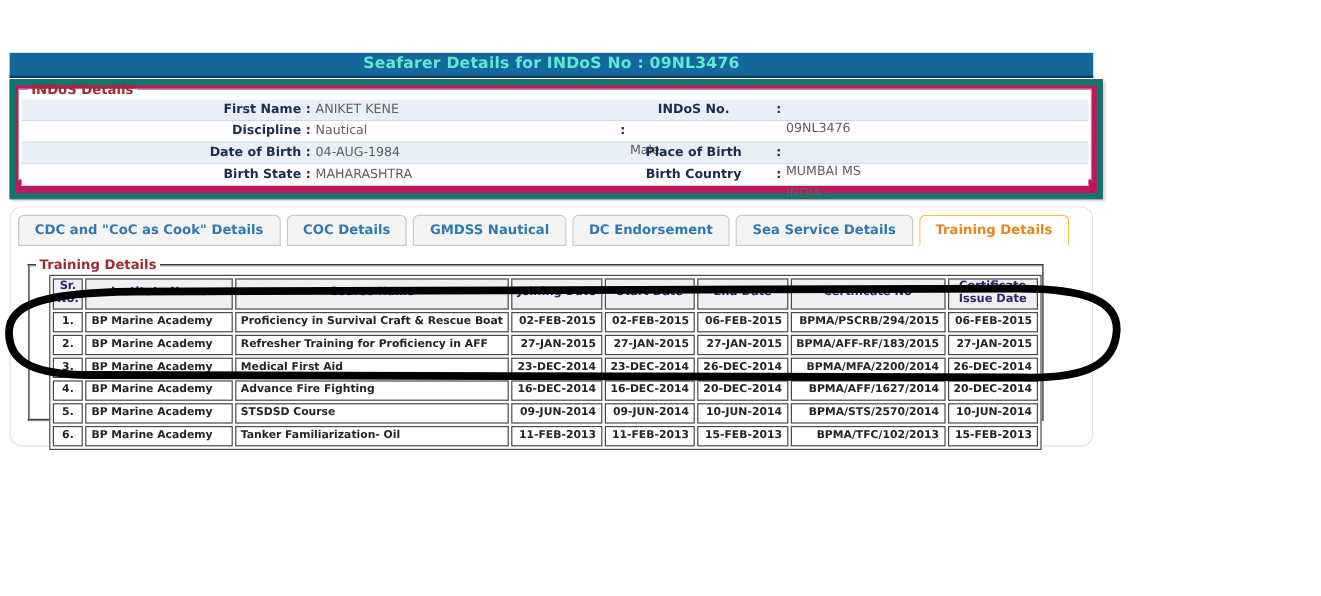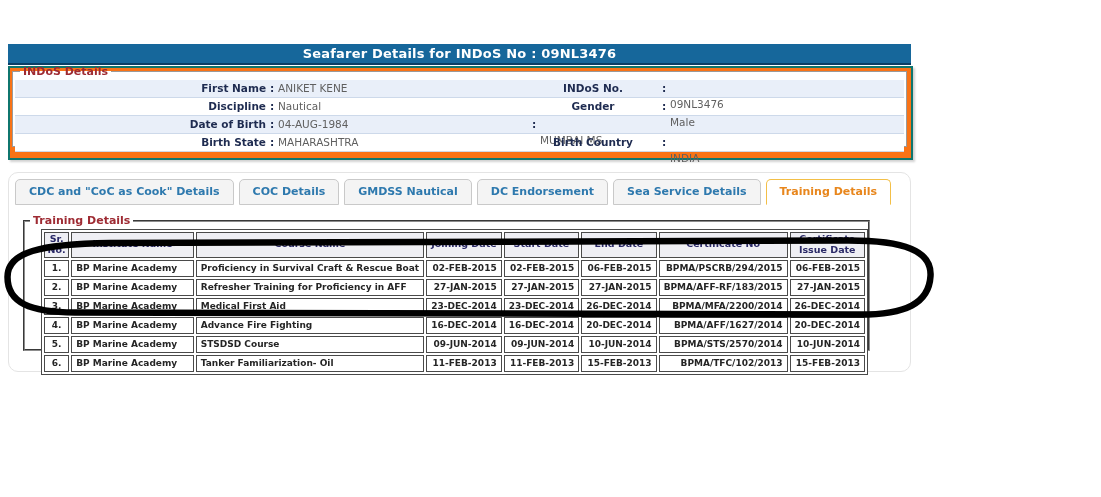--- a/index.html
+++ b/index.html
@@ -4,38 +4,38 @@
 <style>
   html,body{margin:0;padding:0;}
   body{
     width:1101px;height:497px;position:relative;background:#fff;overflow:hidden;
     font-family:"DejaVu Sans","Liberation Sans",sans-serif;
   }
   
   .titlebar{
     position:absolute;left:8px;top:44px;width:903px;height:19px;
     background:#16679b;border-bottom:2px solid #0a3f66;
-    color:#ffffff;font-weight:bold;font-size:13px;text-align:center;line-height:19px;
+    color:#5eead4;font-weight:bold;font-size:13px;text-align:center;line-height:19px;
     letter-spacing:.2px;
   }
   
   .indos-box{
     position:absolute;left:8px;top:66px;width:901px;height:90px;
-    border:2px solid #0f766e;background:#f97316;box-shadow:1.5px 1.5px 2px rgba(0,0,0,.18);
+    border:5px solid #0f766e;background:#be185d;box-shadow:1.5px 1.5px 2px rgba(0,0,0,.18);
   }
   fieldset.indos{
     position:absolute;left:2px;top:-3px;width:889px;height:78px;
     border:1px solid #9a9a9a;margin:0;padding:2px 2px 0 2px;background:#fff;
   }
   fieldset legend{
     color:#9e2b33;font-weight:bold;font-size:11px;padding:0 3px;margin-left:5px;
   }
   .field-row{display:flex;height:17px;line-height:17px;font-size:10.5px;border-bottom:1px solid #cdd9ea;background:#fff;}
   .field-row.alt{background:#e9eff9;}
-  .flabel{width:233px;text-align:right;font-weight:bold;color:#1e2b50;white-space:nowrap;padding-left:18px;}
+  .flabel{width:233px;text-align:right;font-weight:bold;color:#1e2b50;white-space:nowrap;}
   .fcolon{width:12px;text-align:center;font-weight:bold;color:#1e2b50;}
   .fvalue{width:250px;color:#5f5f5f;white-space:nowrap;}
   .flabel2{width:130px;text-align:center;font-weight:bold;color:#1e2b50;white-space:nowrap;}
   .fvalue2{flex:1;color:#5f5f5f;white-space:nowrap;margin-top:16px;}
   
   .panel{
     position:absolute;left:8px;top:172px;width:901px;height:198px;
     border:1px solid #e4e4e4;border-radius:10px;background:#fff;
   }
   .tabs{position:absolute;left:6px;top:6px;display:flex;gap:5px;}
@@ -82,29 +82,29 @@
     <span class="fvalue">ANIKET KENE</span>
     <span class="flabel2">INDoS No.</span>
     <span class="fcolon">:</span>
     <span class="fvalue2">09NL3476</span>
   </div>
 
   <div class="field-row">
     <span class="flabel">Discipline</span>
     <span class="fcolon">:</span>
     <span class="fvalue">Nautical</span>
-    <span class="flabel2">Gender</span>
     <span class="fcolon">:</span>
     <span class="fvalue2">Male</span>
   </div>
 
   <div class="field-row alt">
     <span class="flabel">Date of Birth</span>
     <span class="fcolon">:</span>
     <span class="fvalue">04-AUG-1984</span>
+    <span class="flabel2">Place of Birth</span>
     <span class="fcolon">:</span>
     <span class="fvalue2">MUMBAI MS</span>
   </div>
 
   <div class="field-row">
     <span class="flabel">Birth State</span>
     <span class="fcolon">:</span>
     <span class="fvalue">MAHARASHTRA</span>
     <span class="flabel2">Birth Country</span>
     <span class="fcolon">:</span>

